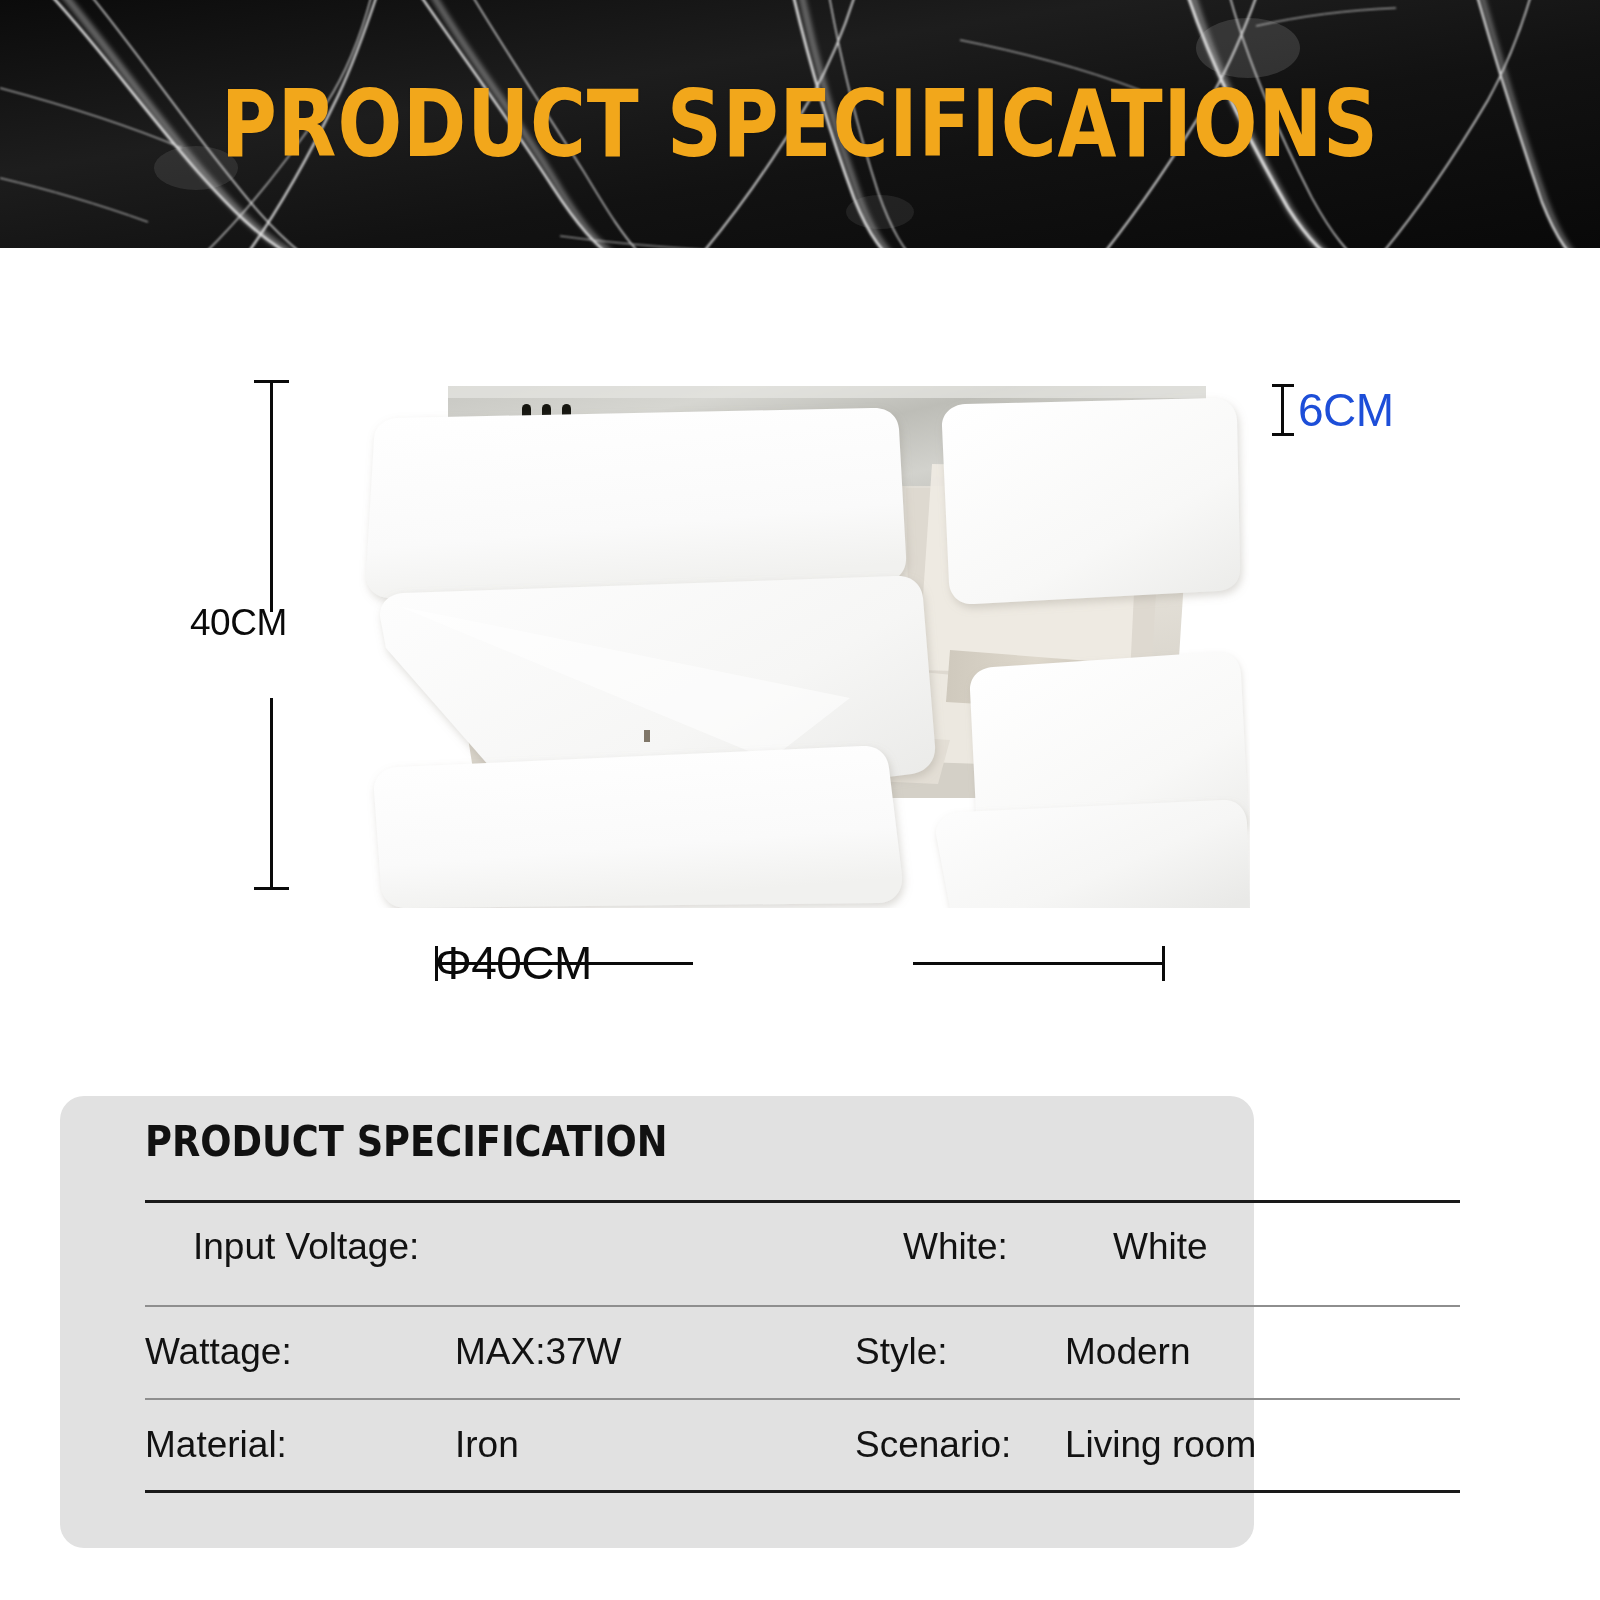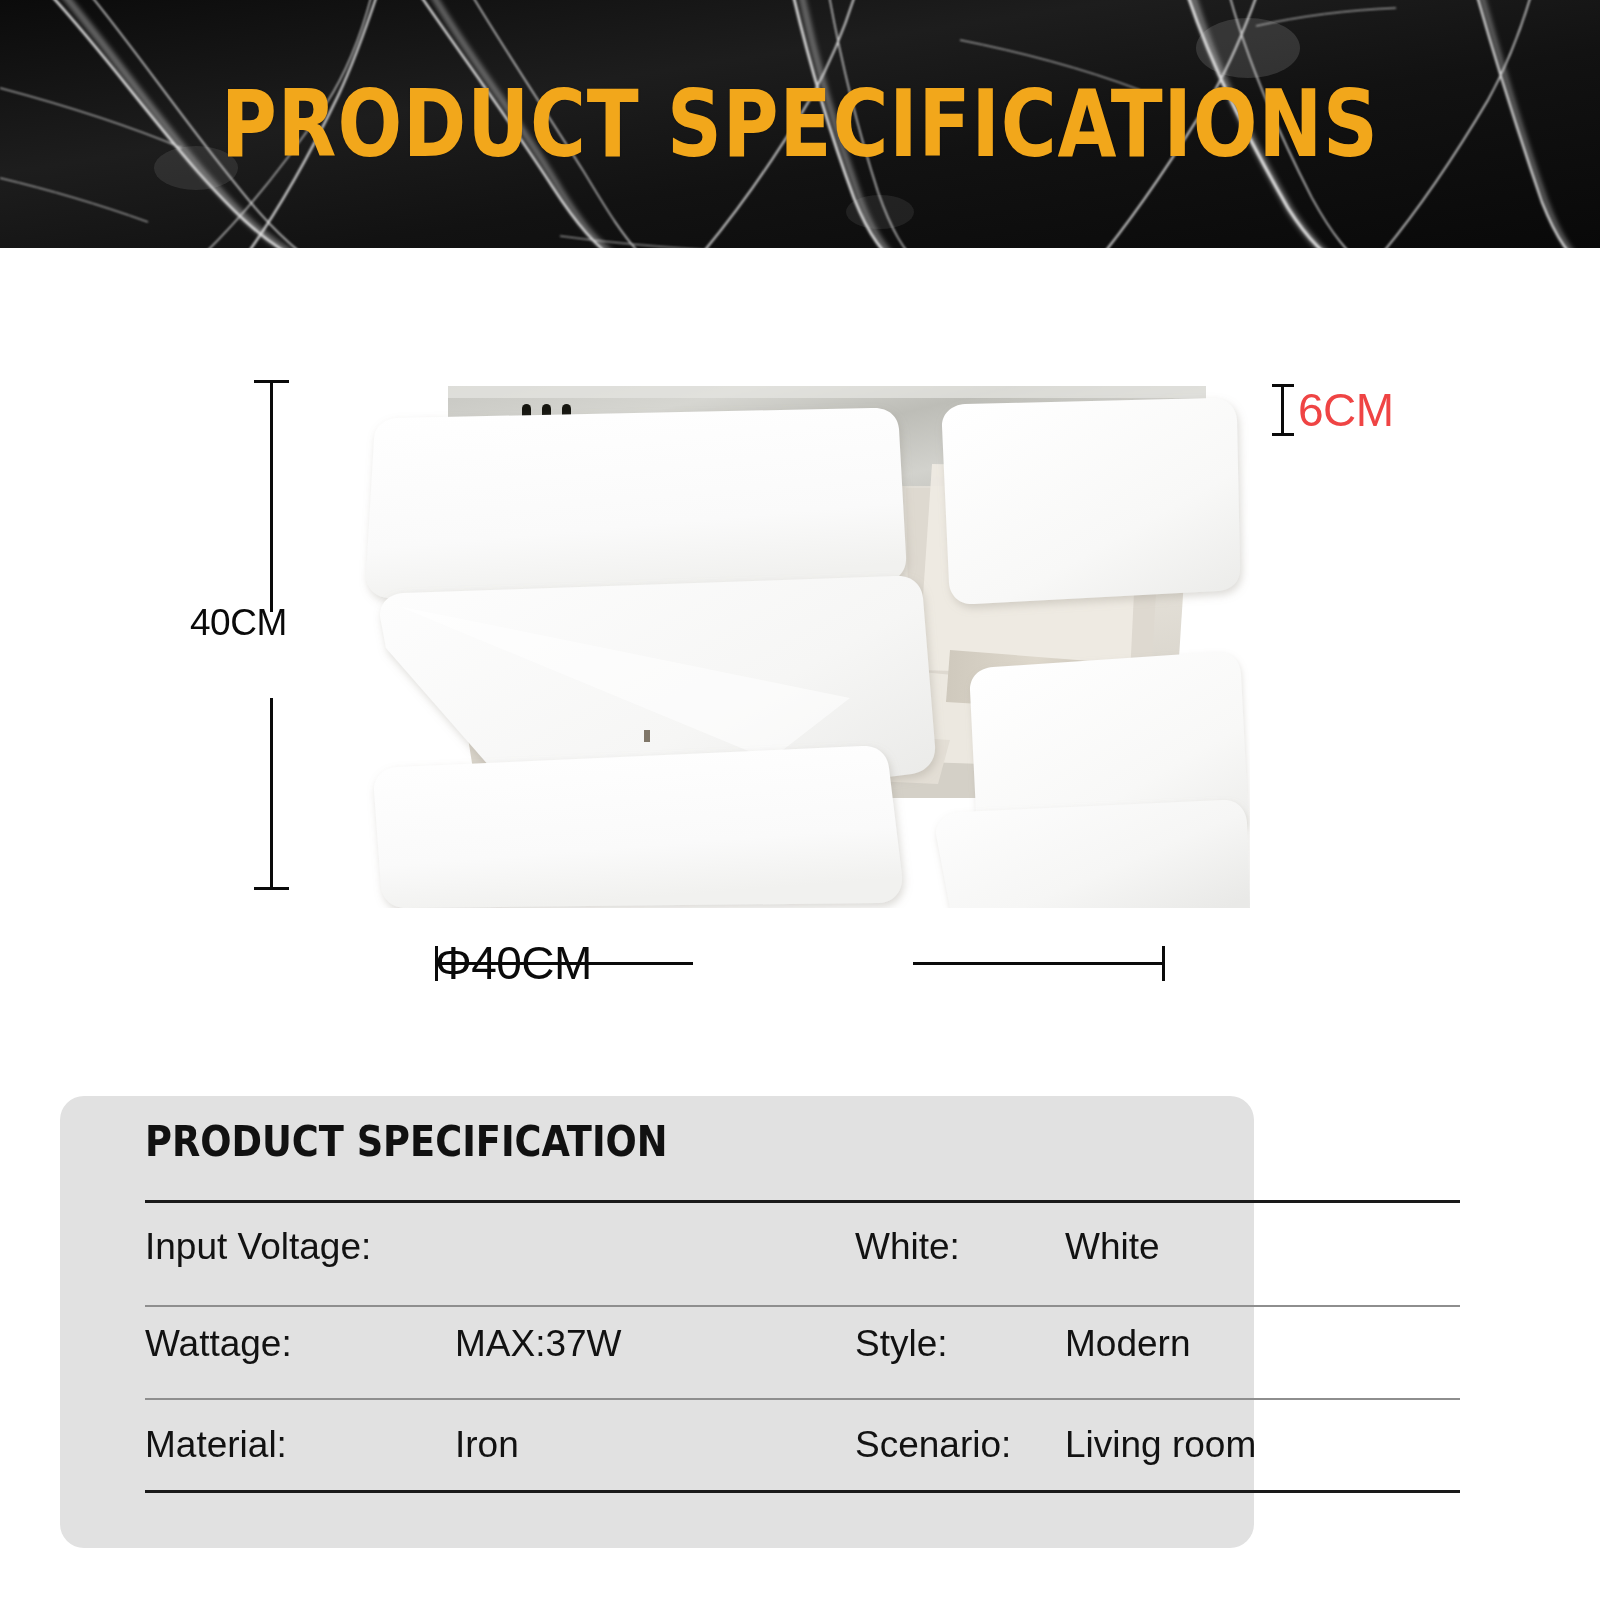--- a/index.html
+++ b/index.html
@@ -158,21 +158,21 @@
     position: absolute;
     left: 0;
     width: 22px;
     height: 3px;
     background: #0a0a0a;
   }
   .dim-small-ibeam .cap-t { top: 0; }
   .dim-small-ibeam .cap-b { bottom: 0; }
   .dim-small-label {
     font-size: 46px;
-    color: #ef4444;
+    color: #1d4ed8;
     font-family: "Liberation Sans", sans-serif;
     letter-spacing: -0.5px;
   }
 
   
   .spec-card {
     position: absolute;
     left: 60px;
     top: 1096px;
     width: 1194px;
@@ -415,29 +415,29 @@
     </div>
     <div class="dim-small-label">6CM</div>
   </div>
 </div>
 
 <div class="spec-card">
   <div class="spec-title">PRODUCT SPECIFICATION</div>
 
   <div class="rule rule-strong" style="top:104px;"></div>
 
-  <div class="spec-row" style="top:105px;">
+  <div class="spec-row" style="top:105px;margin-left:48px;">
     <div class="cell c-label-1">Input Voltage:</div>
     <div class="cell c-label-2">White:</div>
     <div class="cell c-value-2">White</div>
   </div>
 
   <div class="rule rule-light" style="top:209px;"></div>
 
-  <div class="spec-row" style="top:202px;">
+  <div class="spec-row" style="top:210px;">
     <div class="cell c-label-1">Wattage:</div>
     <div class="cell c-value-1">MAX:37W</div>
     <div class="cell c-label-2">Style:</div>
     <div class="cell c-value-2">Modern</div>
   </div>
 
   <div class="rule rule-light" style="top:302px;"></div>
 
   <div class="spec-row" style="top:303px;">
     <div class="cell c-label-1">Material:</div>

